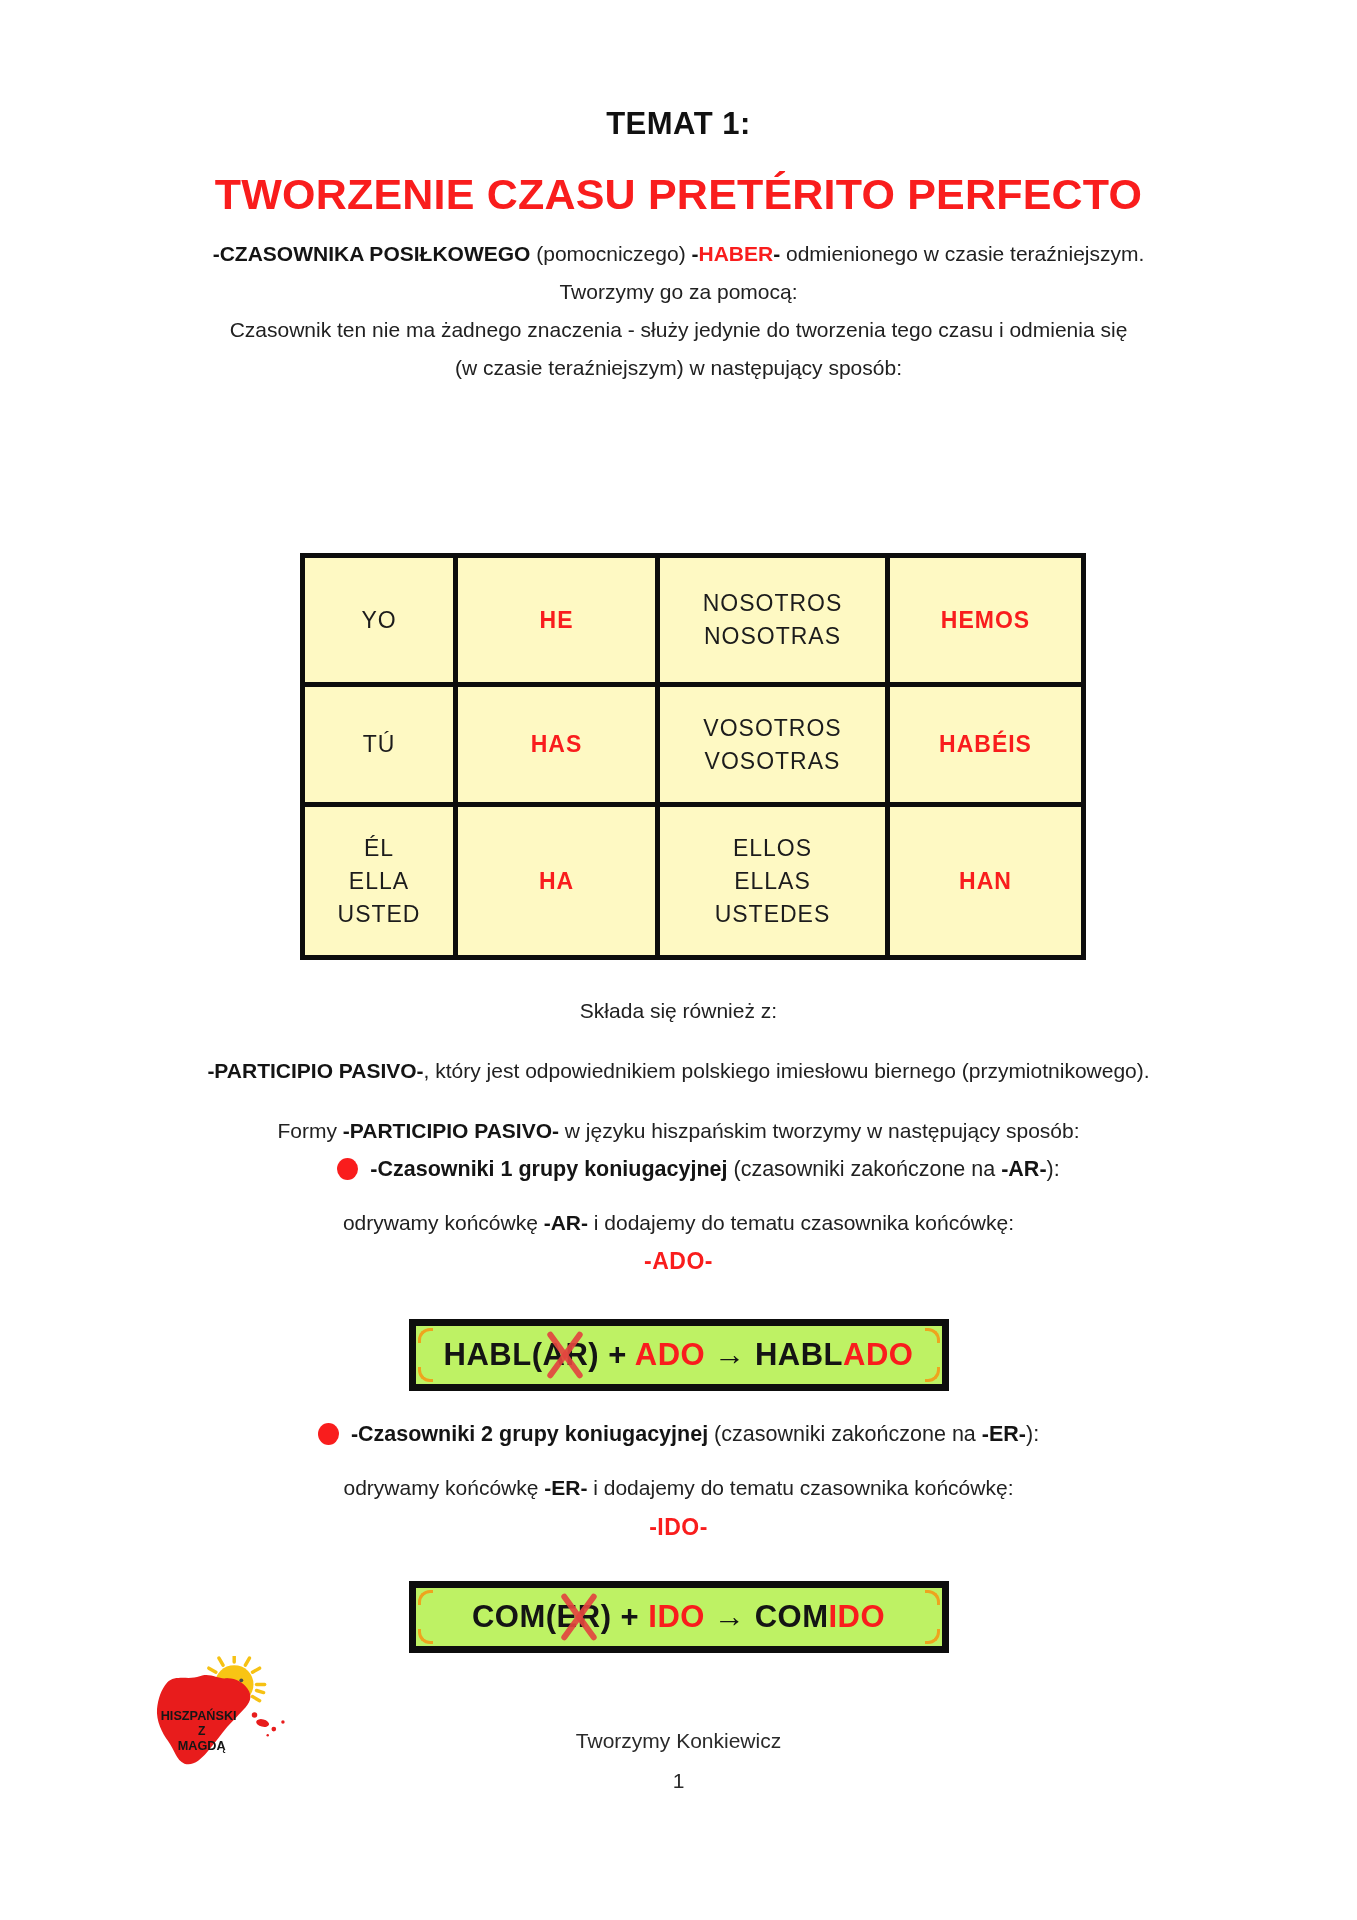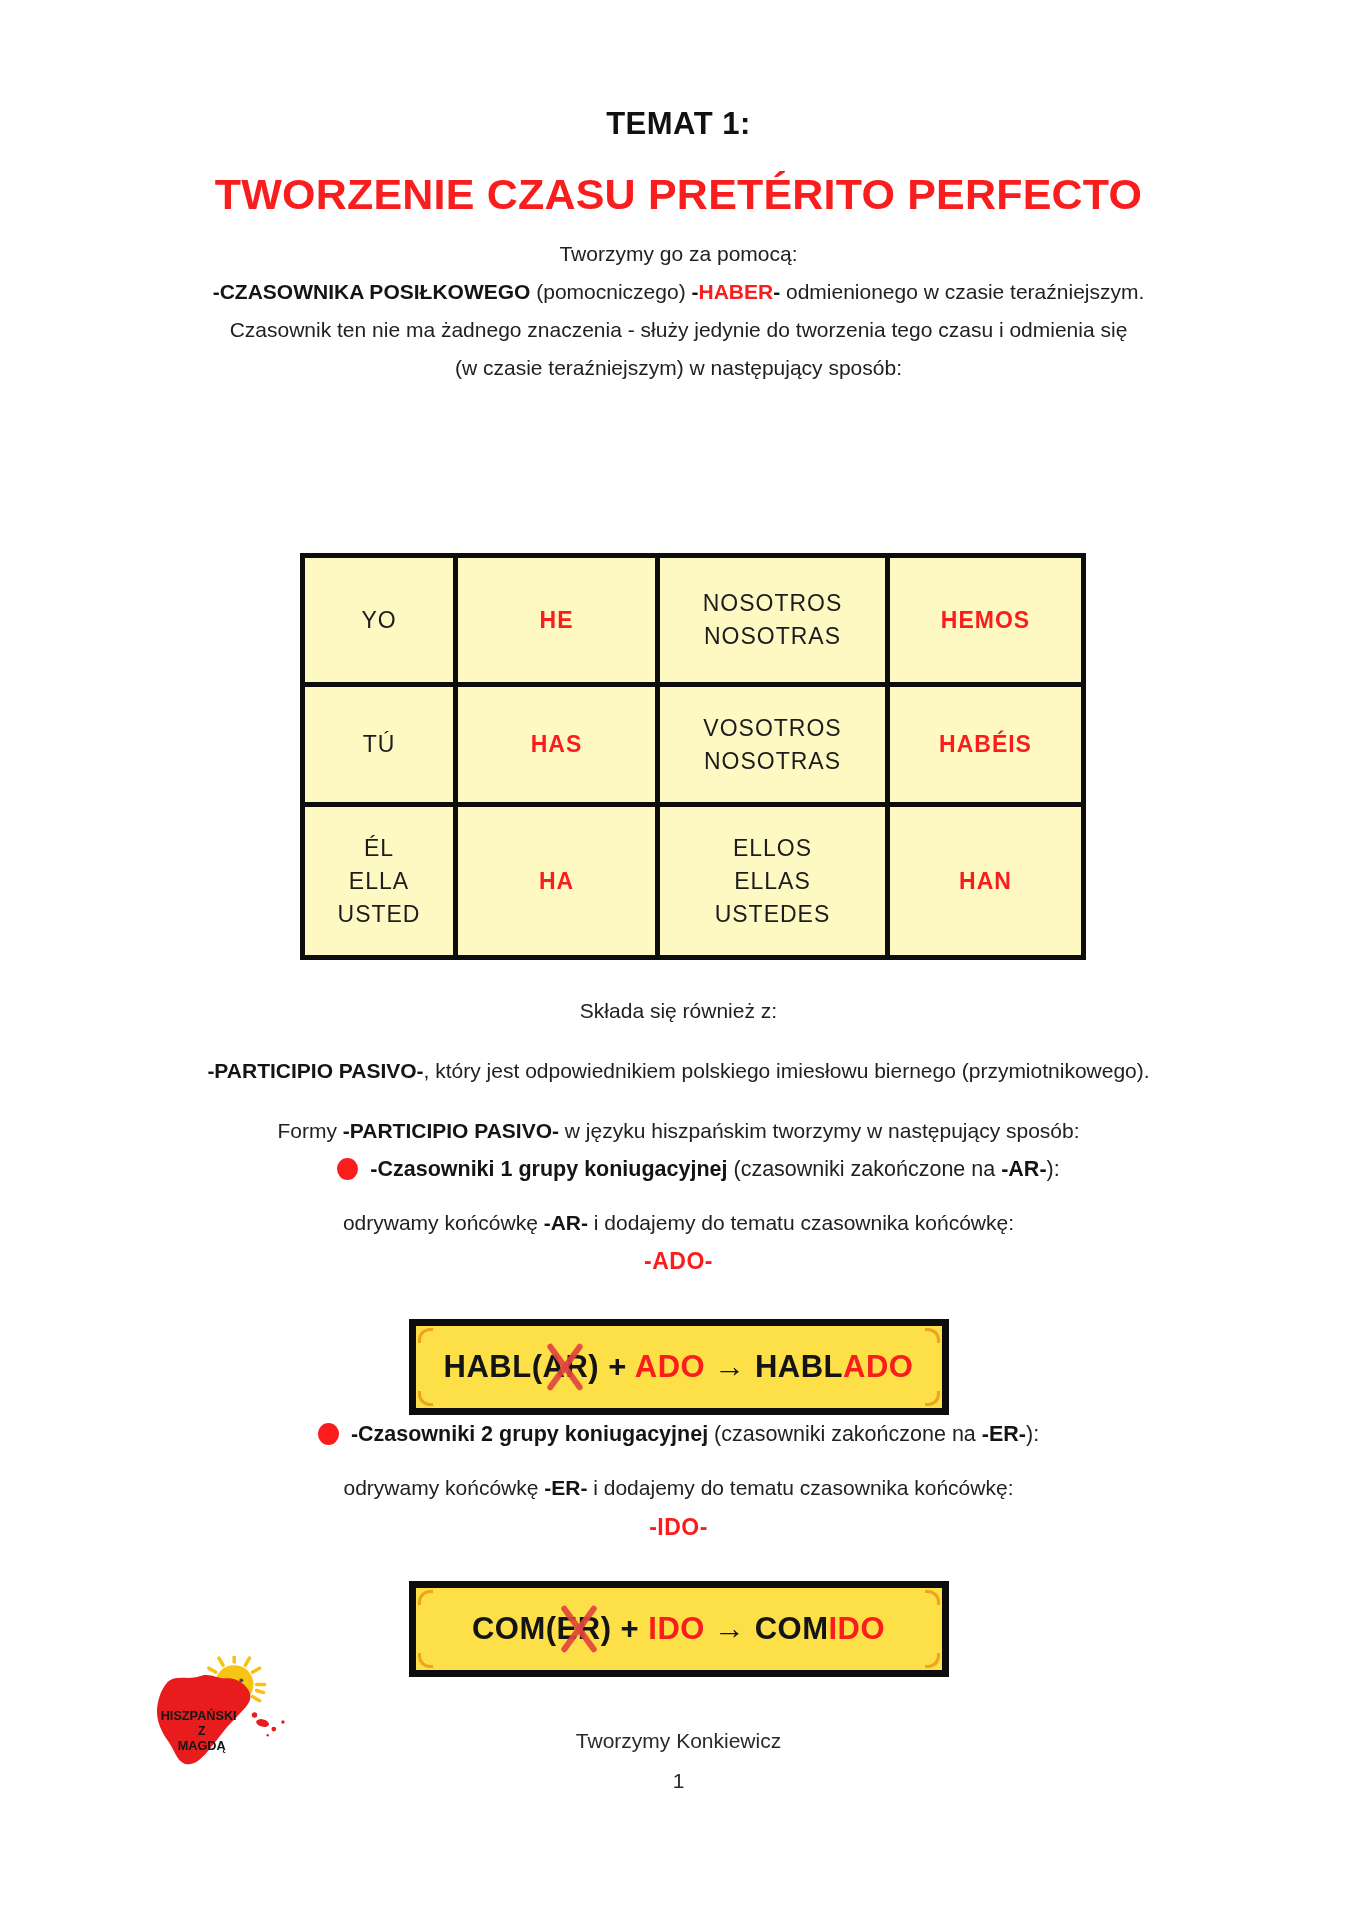--- a/index.html
+++ b/index.html
@@ -51,22 +51,22 @@
   .bullet-dot {
     display:inline-block; width:21px; height:22px; border-radius:50%;
     background:#f91d1d; margin-right:12px; vertical-align:-4px;
   }
   .ending-line { font-size:23px; font-weight:700; color:#f91d1d; letter-spacing:0.5px; }
 
   
   .box-wrap { position:absolute; left:0; width:1357px; text-align:center; }
   .formula-box {
     display:inline-block; position:relative;
-    border:7px solid #0d0d0d; background:#fde047;
-    min-width:540px; padding:20px 26px;
+    border:7px solid #0d0d0d; background:#bef264;
+    min-width:540px; padding:8px 26px;
   }
   .formula {
     font-size:31px; font-weight:700; line-height:42px; letter-spacing:0.5px; color:#141414;
     white-space:nowrap;
   }
   .corner { position:absolute; width:15px; height:15px; border:3px solid #eea41e; }
   .c-tl { top:2px; left:2px; border-right:none; border-bottom:none; border-top-left-radius:12px; }
   .c-tr { top:2px; right:2px; border-left:none; border-bottom:none; border-top-right-radius:12px; }
   .c-bl { bottom:2px; left:2px; border-right:none; border-top:none; border-bottom-left-radius:12px; }
   .c-br { bottom:2px; right:2px; border-left:none; border-top:none; border-bottom-right-radius:12px; }
@@ -84,41 +84,41 @@
   .footer-author { top:1729px; font-size:21px; color:#2a2a2a; }
   .footer-page   { top:1769px; font-size:21px; color:#2a2a2a; }
 </style>
 </head>
 <body>
 
 <div class="abs center heading-small">TEMAT 1:</div>
 <h1 class="abs center heading-main">TWORZENIE CZASU PRETÉRITO PERFECTO</h1>
 
 <div class="abs center bodytext intro">
+  <p><span class="b">-CZASOWNIKA POSIŁKOWEGO</span><span> (pomocniczego) </span><span class="b">-</span><span class="redb">HABER</span><span class="b">-</span><span> odmienionego w czasie teraźniejszym.</span></p>
   <p><span>Tworzymy go za pomocą:</span></p>
-  <p><span class="b">-CZASOWNIKA POSIŁKOWEGO</span><span> (pomocniczego) </span><span class="b">-</span><span class="redb">HABER</span><span class="b">-</span><span> odmienionego w czasie teraźniejszym.</span></p>
   <p><span>Czasownik ten nie ma żadnego znaczenia - służy jedynie do tworzenia tego czasu i odmienia się</span></p>
   <p><span>(w czasie teraźniejszym) w następujący sposób:</span></p>
 </div>
 
 <div class="tbl-wrap">
   <table class="grammar">
     <tbody>
         <tr class="r1">
       <td class="w1">YO</td>
       <td class="w2 cell-red">HE</td>
       <td class="w3">NOSOTROS
 NOSOTRAS</td>
       <td class="w4 cell-red">HEMOS</td>
     </tr>
     <tr class="r2">
       <td>TÚ</td>
       <td class="cell-red">HAS</td>
       <td>VOSOTROS
-NOSOTRAS</td>
+VOSOTRAS</td>
       <td class="cell-red">HABÉIS</td>
     </tr>
     <tr class="r3">
       <td>ÉL
 ELLA
 USTED</td>
       <td class="cell-red">HA</td>
       <td>ELLOS
 ELLAS
 USTEDES</td>

